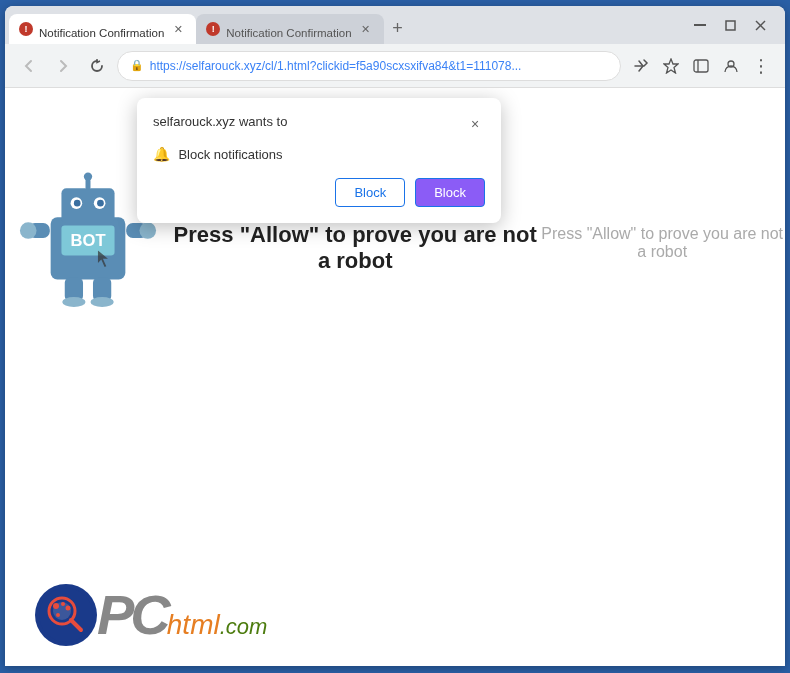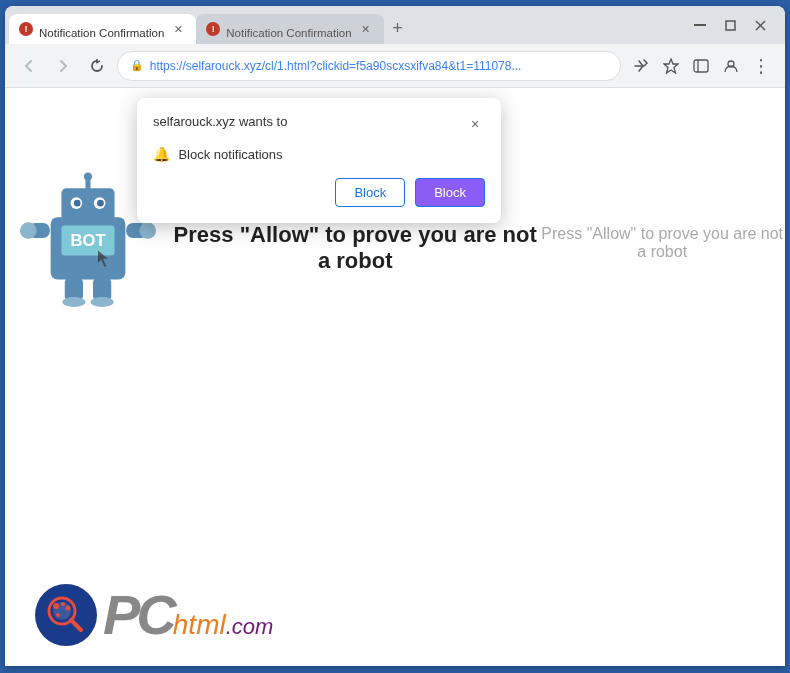--- a/index.html
+++ b/index.html
@@ -310,21 +310,20 @@
       text-align: center;
     }
 
     
     .pcrisk-logo {
       position: absolute;
       bottom: 20px;
       left: 30px;
       display: flex;
       align-items: center;
-      gap: 6px;
     }
   </style>
 </head>
 <body>
 
 <div class="browser-window">
 
   <div class="title-bar">
     <div class="tabs-area">
 
@@ -483,18 +482,18 @@
 
           <circle cx="19" cy="20" r="3" fill="#e74c3c"></circle>
           <circle cx="26" cy="18" r="2" fill="#e74c3c"></circle>
           <circle cx="31" cy="22" r="2.5" fill="#e74c3c"></circle>
           <circle cx="21" cy="29" r="2" fill="#e74c3c"></circle>
         </svg>
       </div>
       <div style="display:flex; align-items:baseline;">
         <span style="font-size:56px; font-weight:900; color:#888; font-style:italic; letter-spacing:-4px; line-height:1;">PC</span>
           <span style="font-size:28px; font-weight:400; color:#e67e22; font-style:italic;">html</span>
-          <span style="font-size:22px; color:#701a75; font-style:italic;">.com</span>
+          <span style="font-size:22px; color:#4d7c0f; font-style:italic;">.com</span>
       </div>
     </div>
 
   </div>
 </div>
 
 </body></html>

